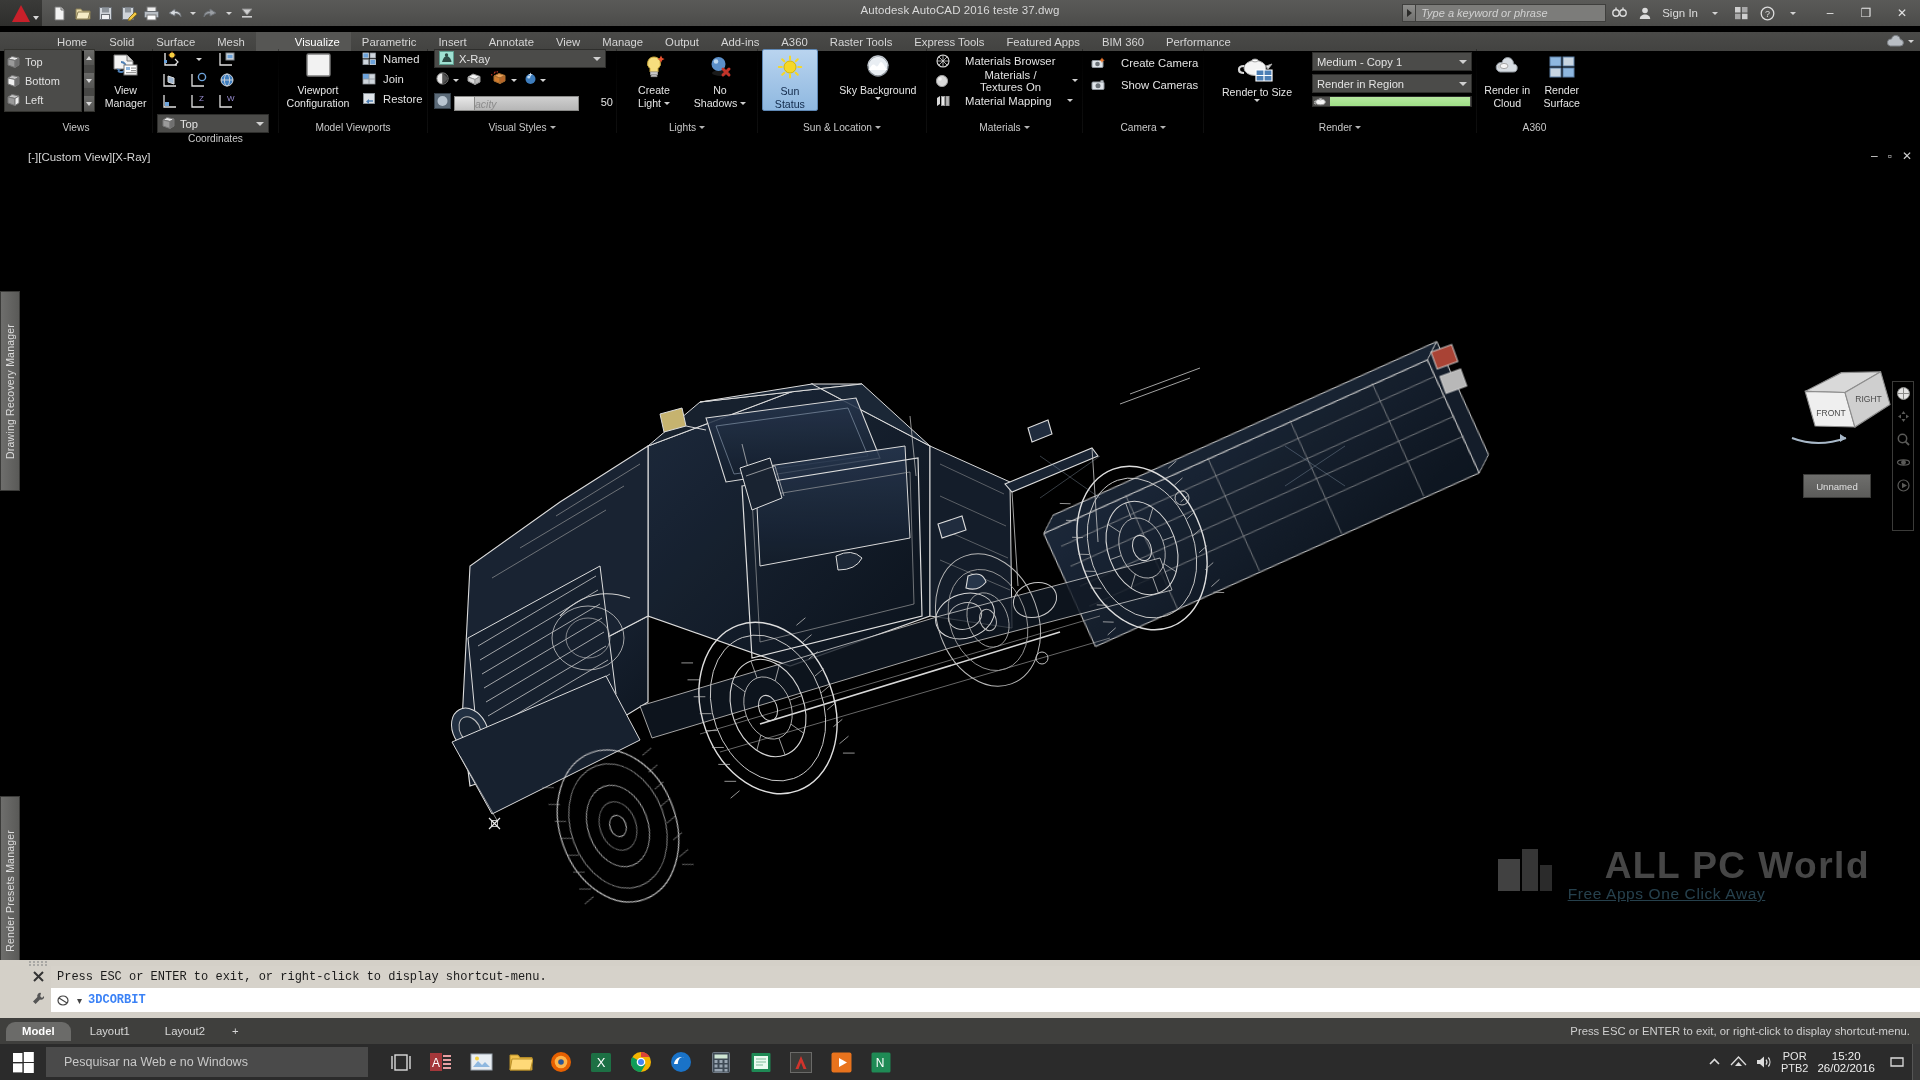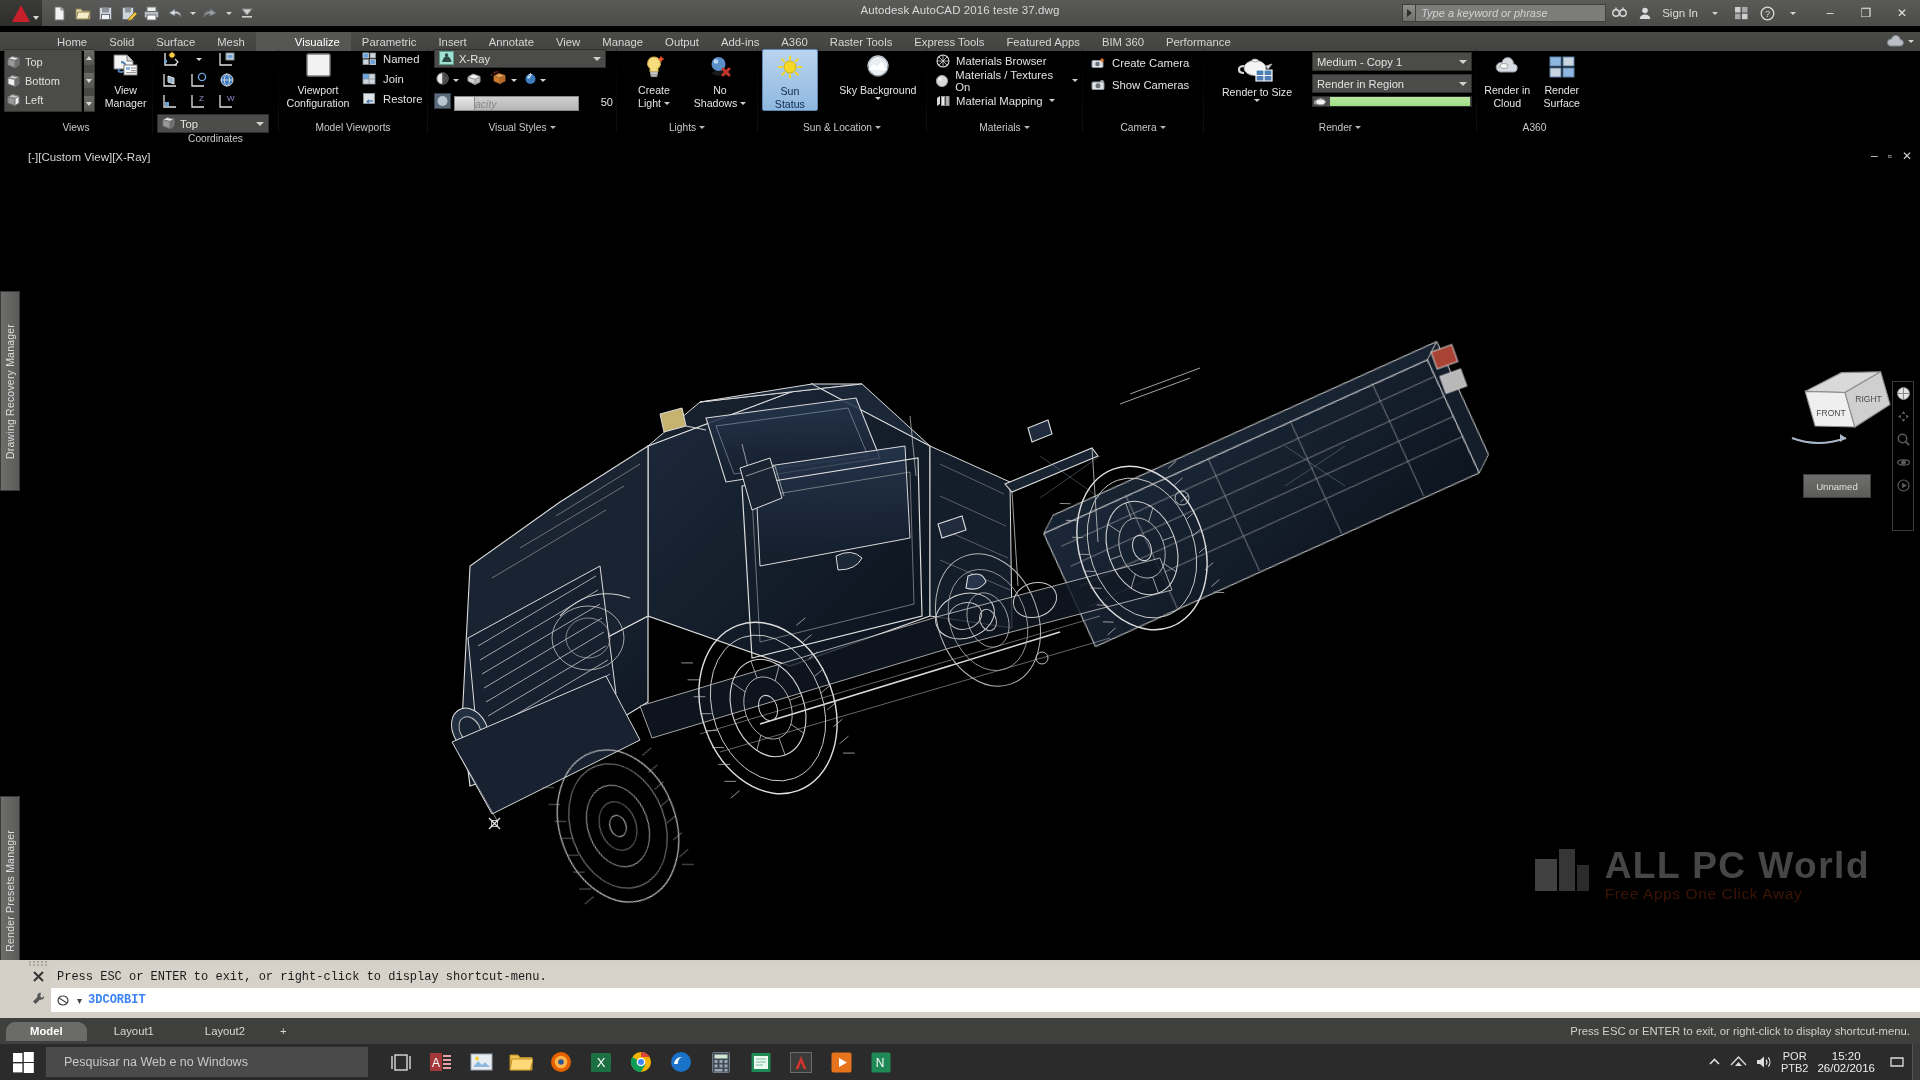--- a/index.html
+++ b/index.html
@@ -113,21 +113,21 @@
   .combo {
     height: 19px; background: #4b4b49; border: 1px solid #2e2e2c;
     display:flex; align-items:center; gap:5px; padding: 0 4px; color:#e2e2e2; font-size:11.2px;
   }
   .combo .cc { margin-left:auto; width:0;height:0;border-left:4px solid transparent;border-right:4px solid transparent;border-top:4.5px solid #d0d0d0; }
   .opacity-row { display:flex; align-items:center; gap:3px; margin-top:3px; }
   .opacity-slider { width: 125px; height: 15px; background: linear-gradient(180deg,#cfcfcf,#b6b6b6); border:1px solid #8a8a88; position:relative; }
   .opacity-slider .oplabel { position:absolute; left:6px; top:1px; color:#8c8c8c; font-size:10.5px; font-style:italic; }
   .opacity-val { width: 34px; height:15px; text-align:right; color:#e2e2e2; font-size:11px; padding-right:3px; }
 
-  .prow { display:flex; align-items:center; gap:6px; height:19px; color:#e2e2e2; font-size:11.3px; }
+  .prow { display:flex; align-items:center; gap:15px; height:19px; color:#e2e2e2; font-size:11.3px;text-align:center; }
   .prow .pi { width:15px;height:15px;display:flex;align-items:center;justify-content:center; }
   .prow .pc { width:0;height:0;border-left:3px solid transparent;border-right:3px solid transparent;border-top:3.5px solid #cfcfcf; }
 
   .rpanel-combo { width: 160px; }
   .rbar { width:160px; height:11px; background:#4b4b49; border:1px solid #2e2e2c; display:flex; align-items:center; }
   .rbar .rfill { height:9px; background:linear-gradient(180deg,#b6e8a0,#9fdd86); flex:1; margin:0 1px; }
   .rbar .rico { width:16px; display:flex; align-items:center; justify-content:center; }
 
   
   .canvas {
@@ -152,22 +152,22 @@
     position:absolute; left:1803px; top:328px; width:68px; height:24px;
     background: linear-gradient(180deg,#6e6e6c,#5c5c5a); border:1px solid #3d3d3b;
     color:#e0e0e0; font-size:9.6px; display:flex; align-items:center; justify-content:center;
   }
   .navbar-strip {
     position:absolute; right: 6px; top: 235px; width: 22px; height: 150px;
     background: linear-gradient(180deg,#6a6a68,#56565 4); border:1px solid #3b3b39;
     display:flex; flex-direction:column; align-items:center; padding-top:4px; gap:8px;
   }
   .wm-logo { position:absolute; right: 50px; bottom: 55px; opacity:.30; }
-  .wm-title { color:#e9e9e9; font-size:37px; letter-spacing:1.5px; font-weight:bold; }
-  .wm-sub { color:#c2410c; font-size:15.5px; letter-spacing:.6px; margin-top:-2px; }
+  .wm-title { color:#e9e9e9; font-size:37px; letter-spacing:1.5px; font-weight:bold;margin-left:37px; }
+  .wm-sub { color:#7dd3fc; font-size:15.5px; letter-spacing:.6px; margin-top:-2px;text-decoration:underline; }
 
   .crosshair { position:absolute; width:13px; height:13px; }
 
   
   .cmdzone { position:absolute; left:0; top:960px; width:1920px; height:60px; background:#d4d0c8; }
   .cmd-grip { position:absolute; left:27px; top:0; width:22px; height:7px; }
   .cmd-left { position:absolute; left:25px; top:6px; width:26px; height:48px; display:flex; flex-direction:column; align-items:center; gap:8px; padding-top:4px; }
   .cmd-hist {
     position:absolute; left:51px; top:6px; right:0; height:22px; background:#d6d2ca;
     color:#1a1a1a; font-size:12px; font-family:"Liberation Mono", monospace;
@@ -175,21 +175,21 @@
   }
   .cmd-input {
     position:absolute; left:51px; top:28px; right:0; height:24px; background:#ffffff;
     display:flex; align-items:center; gap:6px; padding-left:6px;
   }
   .cmd-input .cmdtxt { color:#3b82f6; font-size:12px; font-family:"Liberation Mono", monospace; font-weight:bold; }
 
   
   .statusbar { position:absolute; left:0; top:1018px; width:1920px; height:26px; background:#3f3f3d; display:flex; align-items:center; }
   .layout-tabs { display:flex; align-items:center; height:26px; padding-left:6px; gap:3px; }
-  .ltab { height:19px; padding:0 24px; display:flex; align-items:center; color:#d7d7d7; font-size:11.3px; border-radius:9px 9px 0 0; }
+  .ltab { height:19px; padding:0 16px; display:flex; align-items:center; color:#d7d7d7; font-size:11.3px; border-radius:9px 9px 0 0; }
   .ltab.active { background:#6b6b69; color:#fff; font-weight:bold; }
   .ltab.plus { padding: 0 8px; }
   .status-right { margin-left:auto; color:#cfcfcf; font-size:11.3px; padding-right:10px; }
 
   
   .taskbar { position:absolute; left:0; top:1044px; width:1920px; height:36px; background:#2b2b2b; display:flex; align-items:center; }
   .winbtn { width:46px; height:36px; display:flex; align-items:center; justify-content:center; }
   .tsearch { width:322px; height:30px; background:#4a4a4a; display:flex; align-items:center; padding-left:18px; color:#c8c8c8; font-size:12.5px; }
   .tb-icons { display:flex; align-items:center; gap:6px; margin-left:16px; }
   .tbi { width:34px; height:34px; display:flex; align-items:center; justify-content:center; position:relative; }

